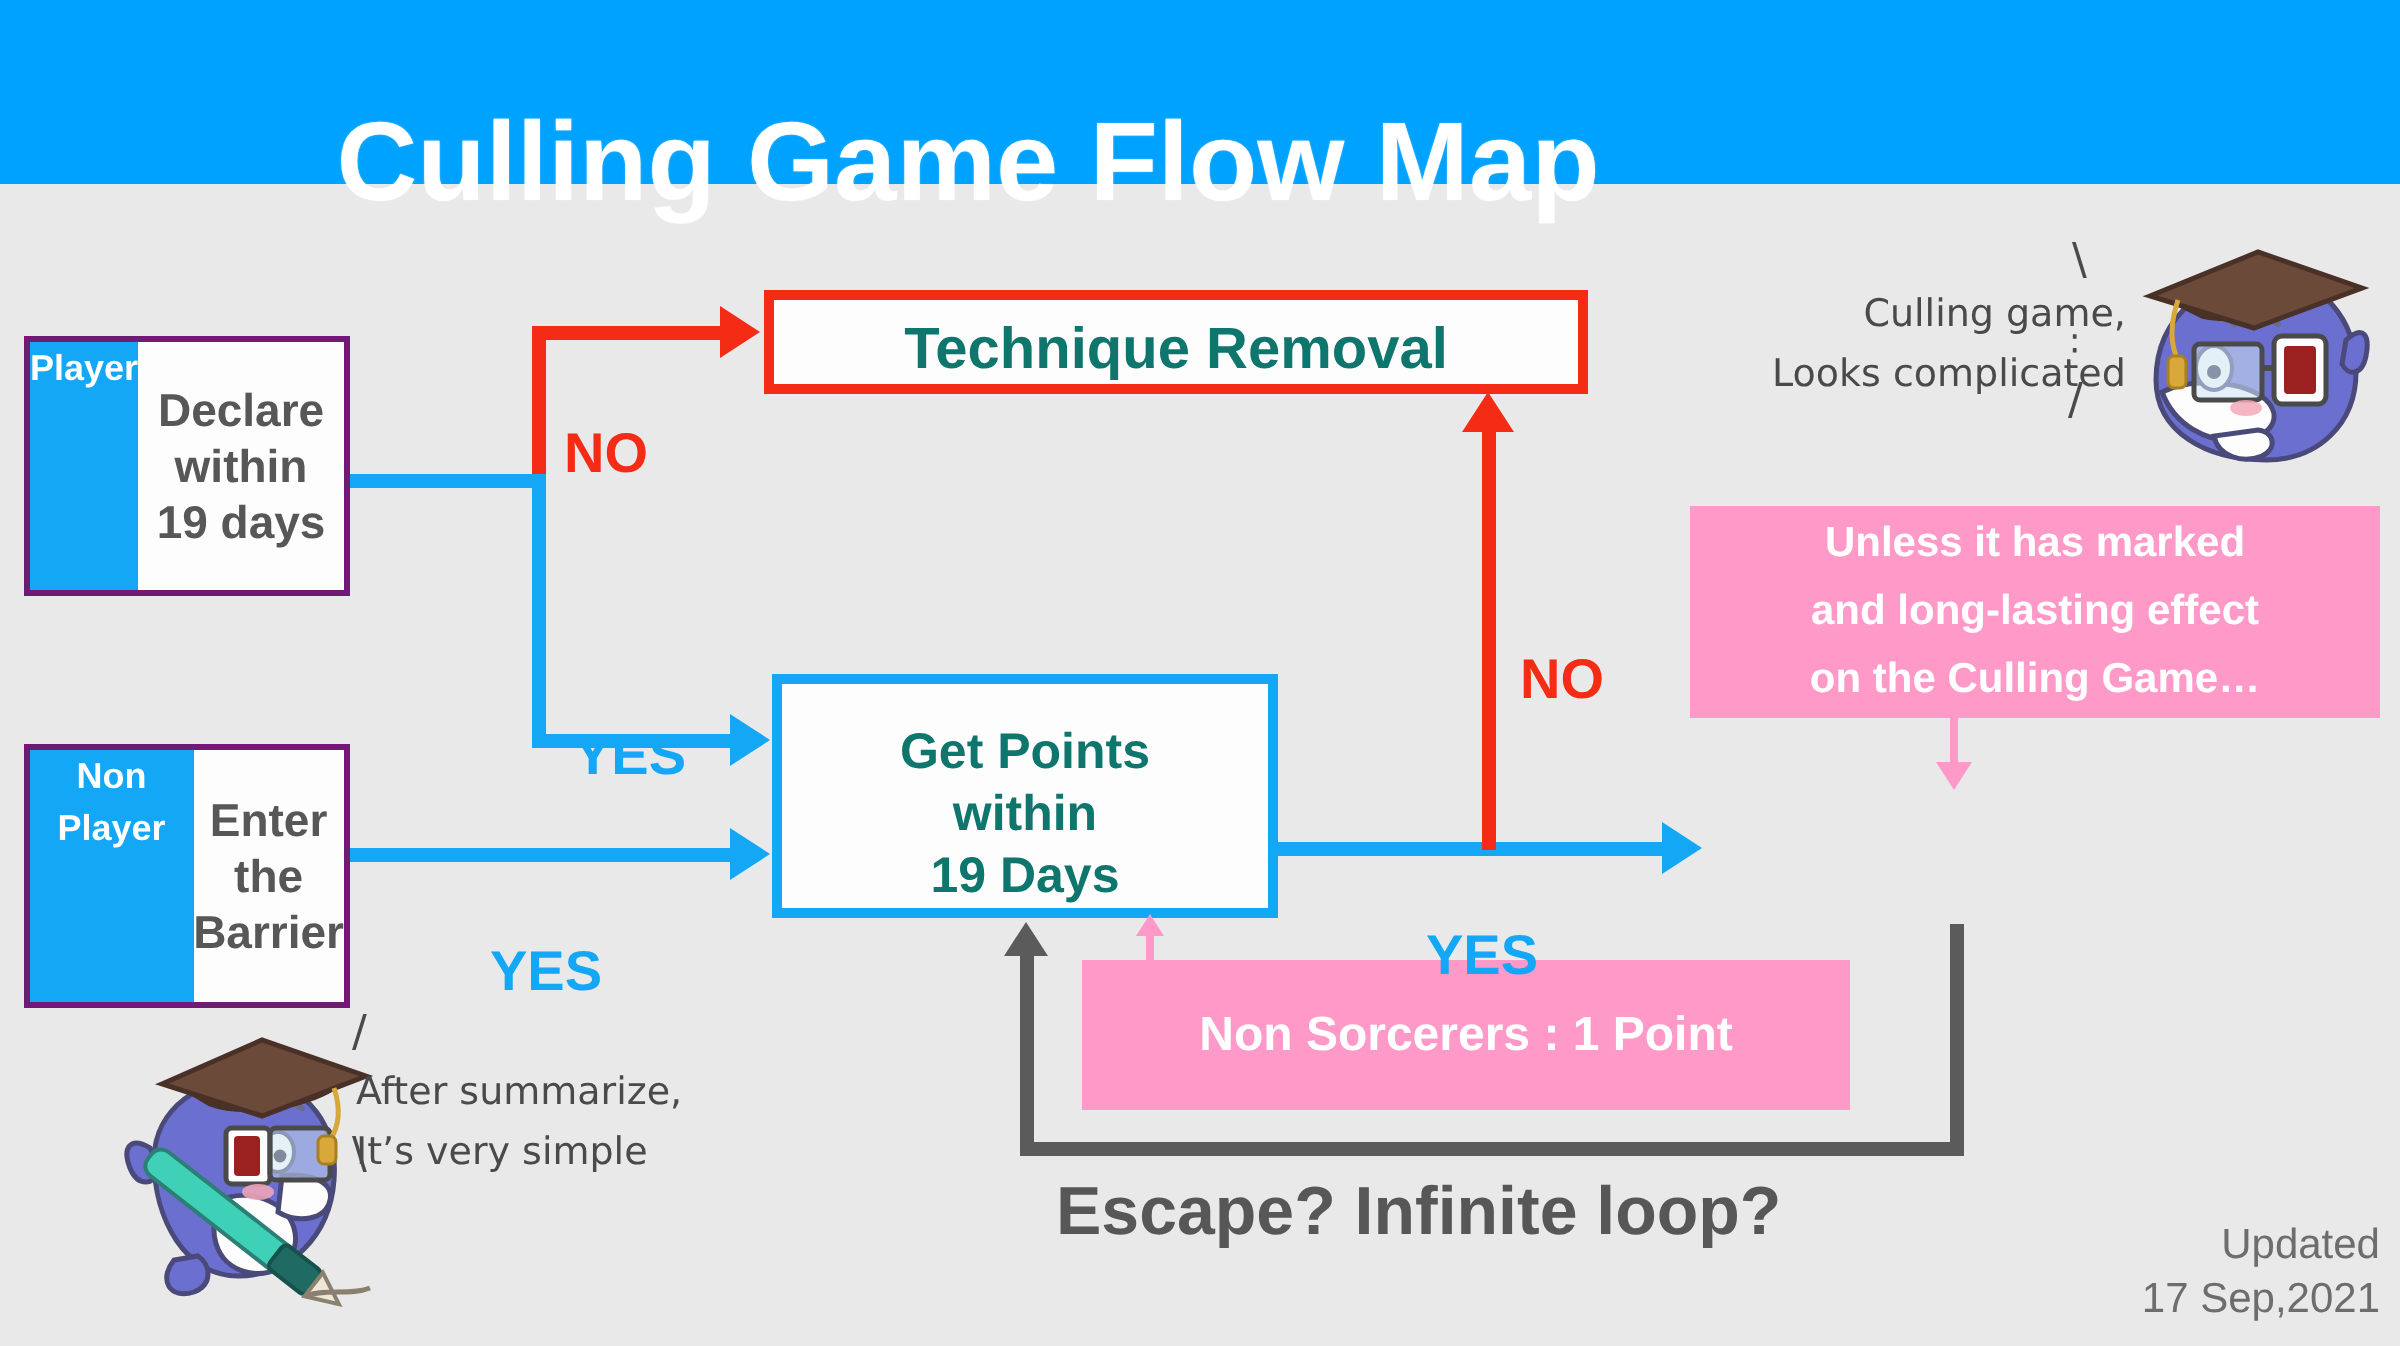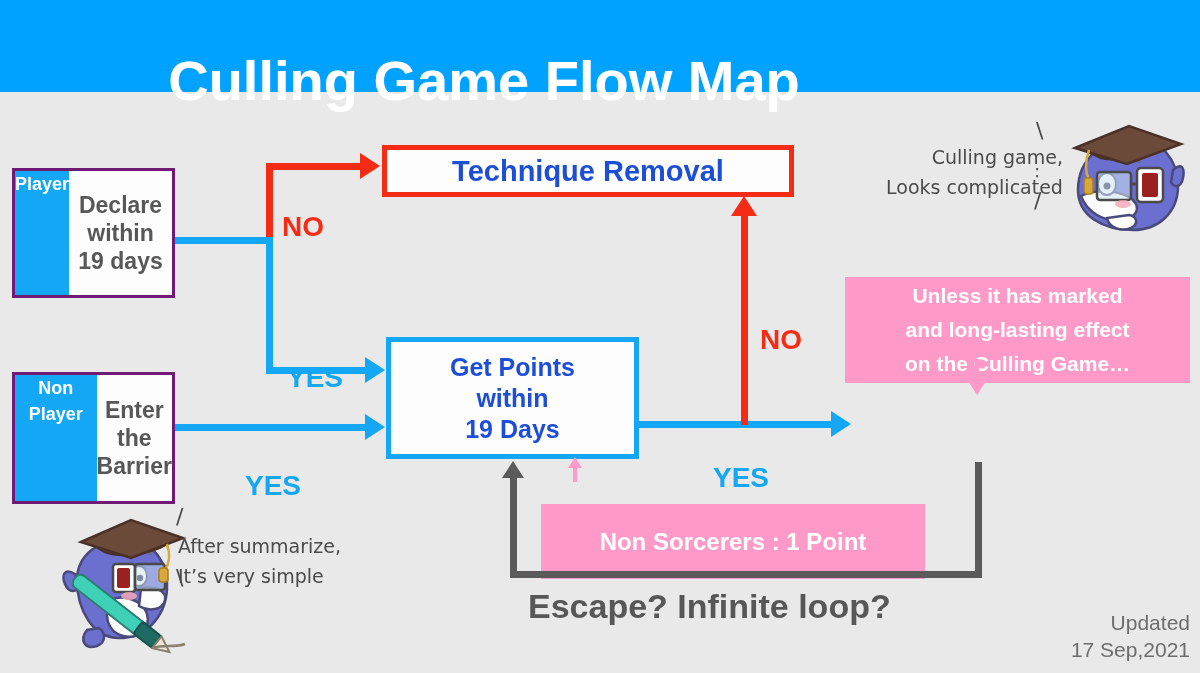--- a/index.html
+++ b/index.html
@@ -42,34 +42,33 @@
   }
   .hdr-box .body{
     background:#fdfdfd;flex:1;
     display:flex;align-items:center;justify-content:center;
     color:#575757;font-weight:bold;font-size:23px;line-height:28px;
     text-align:center;
   }
 
   .plain-box{
     background:#fdfdfd;
-    display:flex;align-items:center;justify-content:center;
+    display:flex;align-items:flex-end;justify-content:center;
     text-align:center;
-    color:#1d4ed8;font-weight:bold;
+    color:#0f766e;font-weight:bold;
   }
   .box-red{border:5px solid #F42B15;}
   .box-blue{border:5px solid #14A7F5;}
 
   .pink-note{
     position:absolute;box-sizing:border-box;
     background:#FF9AC8;
     color:#ffffff;font-weight:bold;
     display:flex;flex-direction:column;align-items:center;justify-content:center;
     text-align:center;
-    margin-top:24px;
   }
 
   
   .ln{position:absolute;}
   .blue{background:#14A7F5;}
   .red{background:#F42B15;}
   .gray{background:#5B5B5B;}
   .pink{background:#FF9AC8;}
 
   .arrow{position:absolute;width:0;height:0;}

